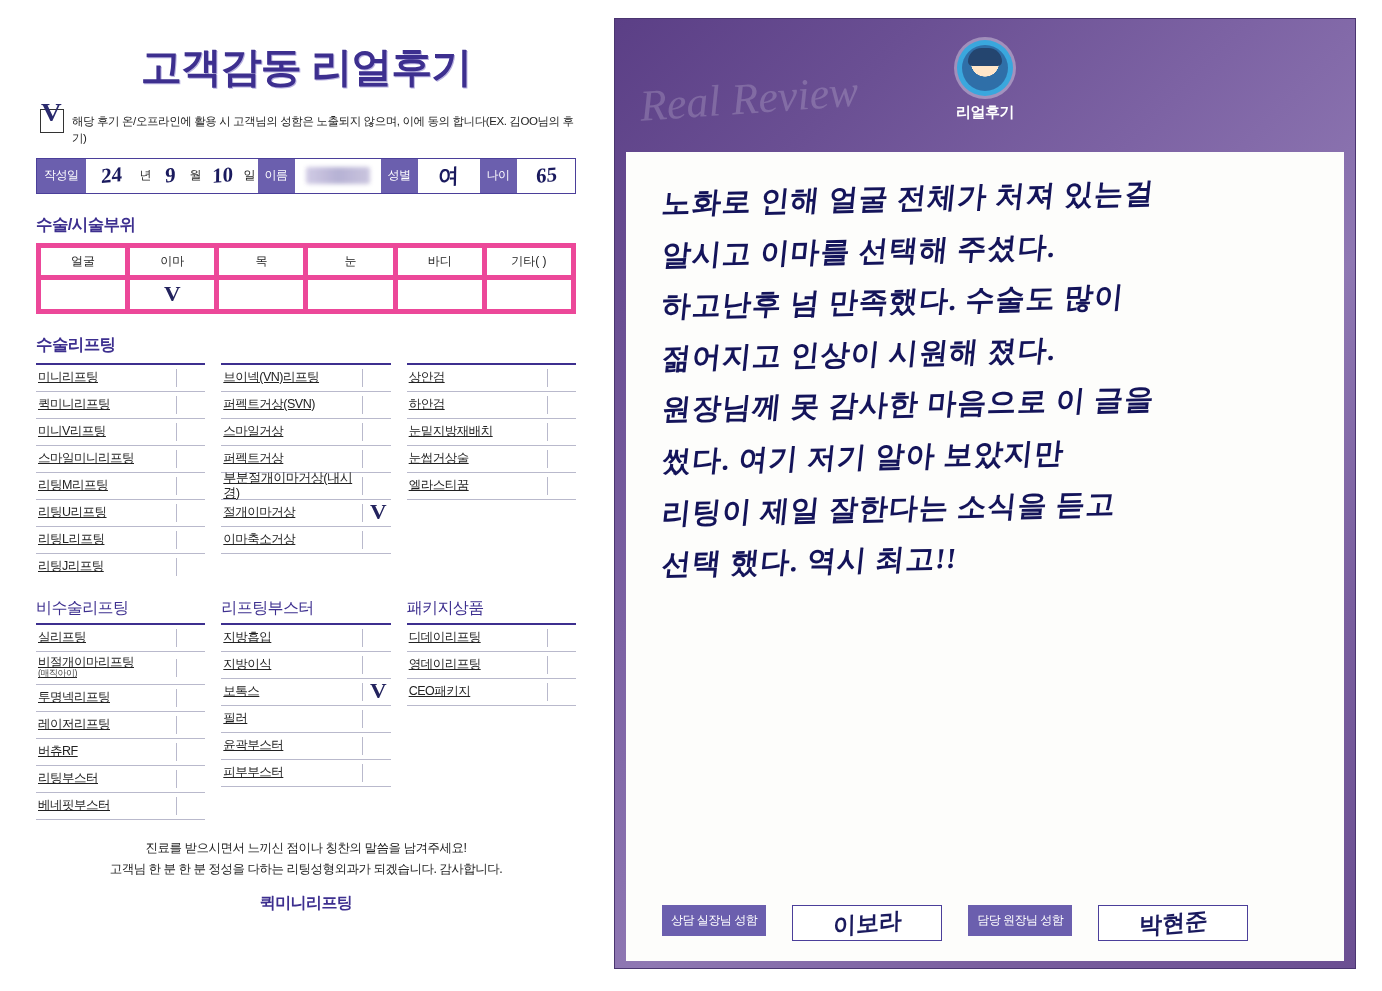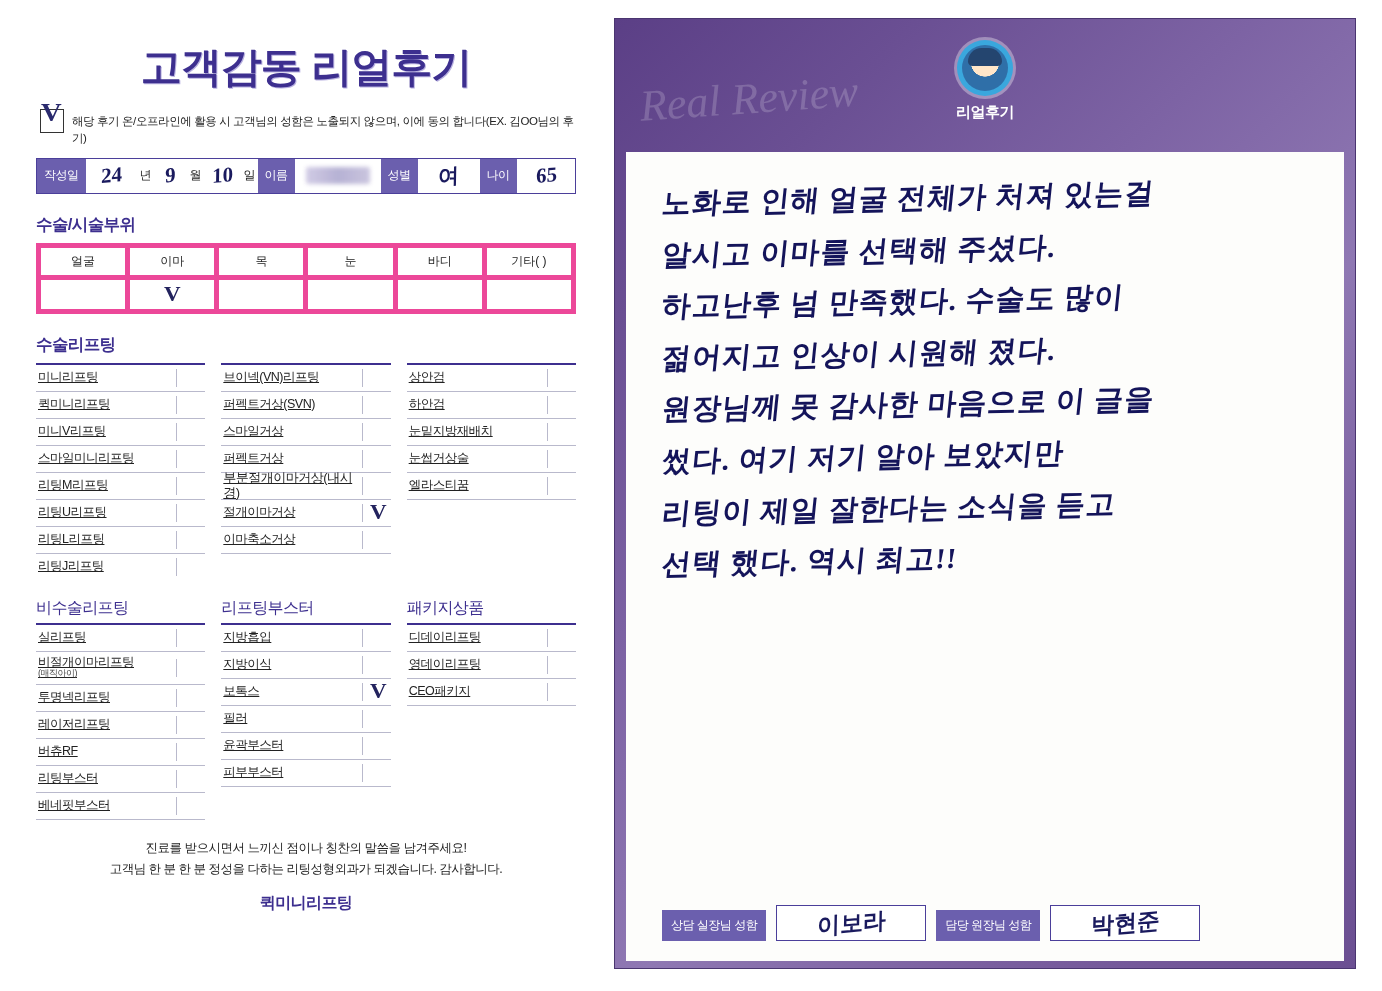--- a/index.html
+++ b/index.html
@@ -159,21 +159,21 @@
     background:#fdfdfb;height:calc(100% - 118px);
     box-sizing:border-box;padding:26px 30px 16px 36px;
     display:flex;flex-direction:column;justify-content:space-between;
   }
   .hw-body{
     font-family:"Liberation Serif",serif;
     color:#14145a;font-size:29px;line-height:1.78;
     font-weight:bold;letter-spacing:1px;
   }
   .hw-body div{transform:skewX(-7deg) rotate(-1.2deg);transform-origin:left center;}
-  .sign-row{display:flex;align-items:flex-end;gap:10px;margin-bottom:4px;}
+  .sign-row{display:flex;align-items:flex-start;gap:26px;margin-bottom:4px;}
   .sign-lab{
     background:#6b5fae;color:#fff;font-size:12px;padding:7px 9px;
     letter-spacing:-0.5px;white-space:nowrap;
   }
   .sign-box{
     border:1px solid #4b3f9a;min-width:148px;height:34px;
     display:flex;align-items:center;justify-content:center;background:#fff;
   }
   .sign-box .hand{font-size:23px;}
 </style>

